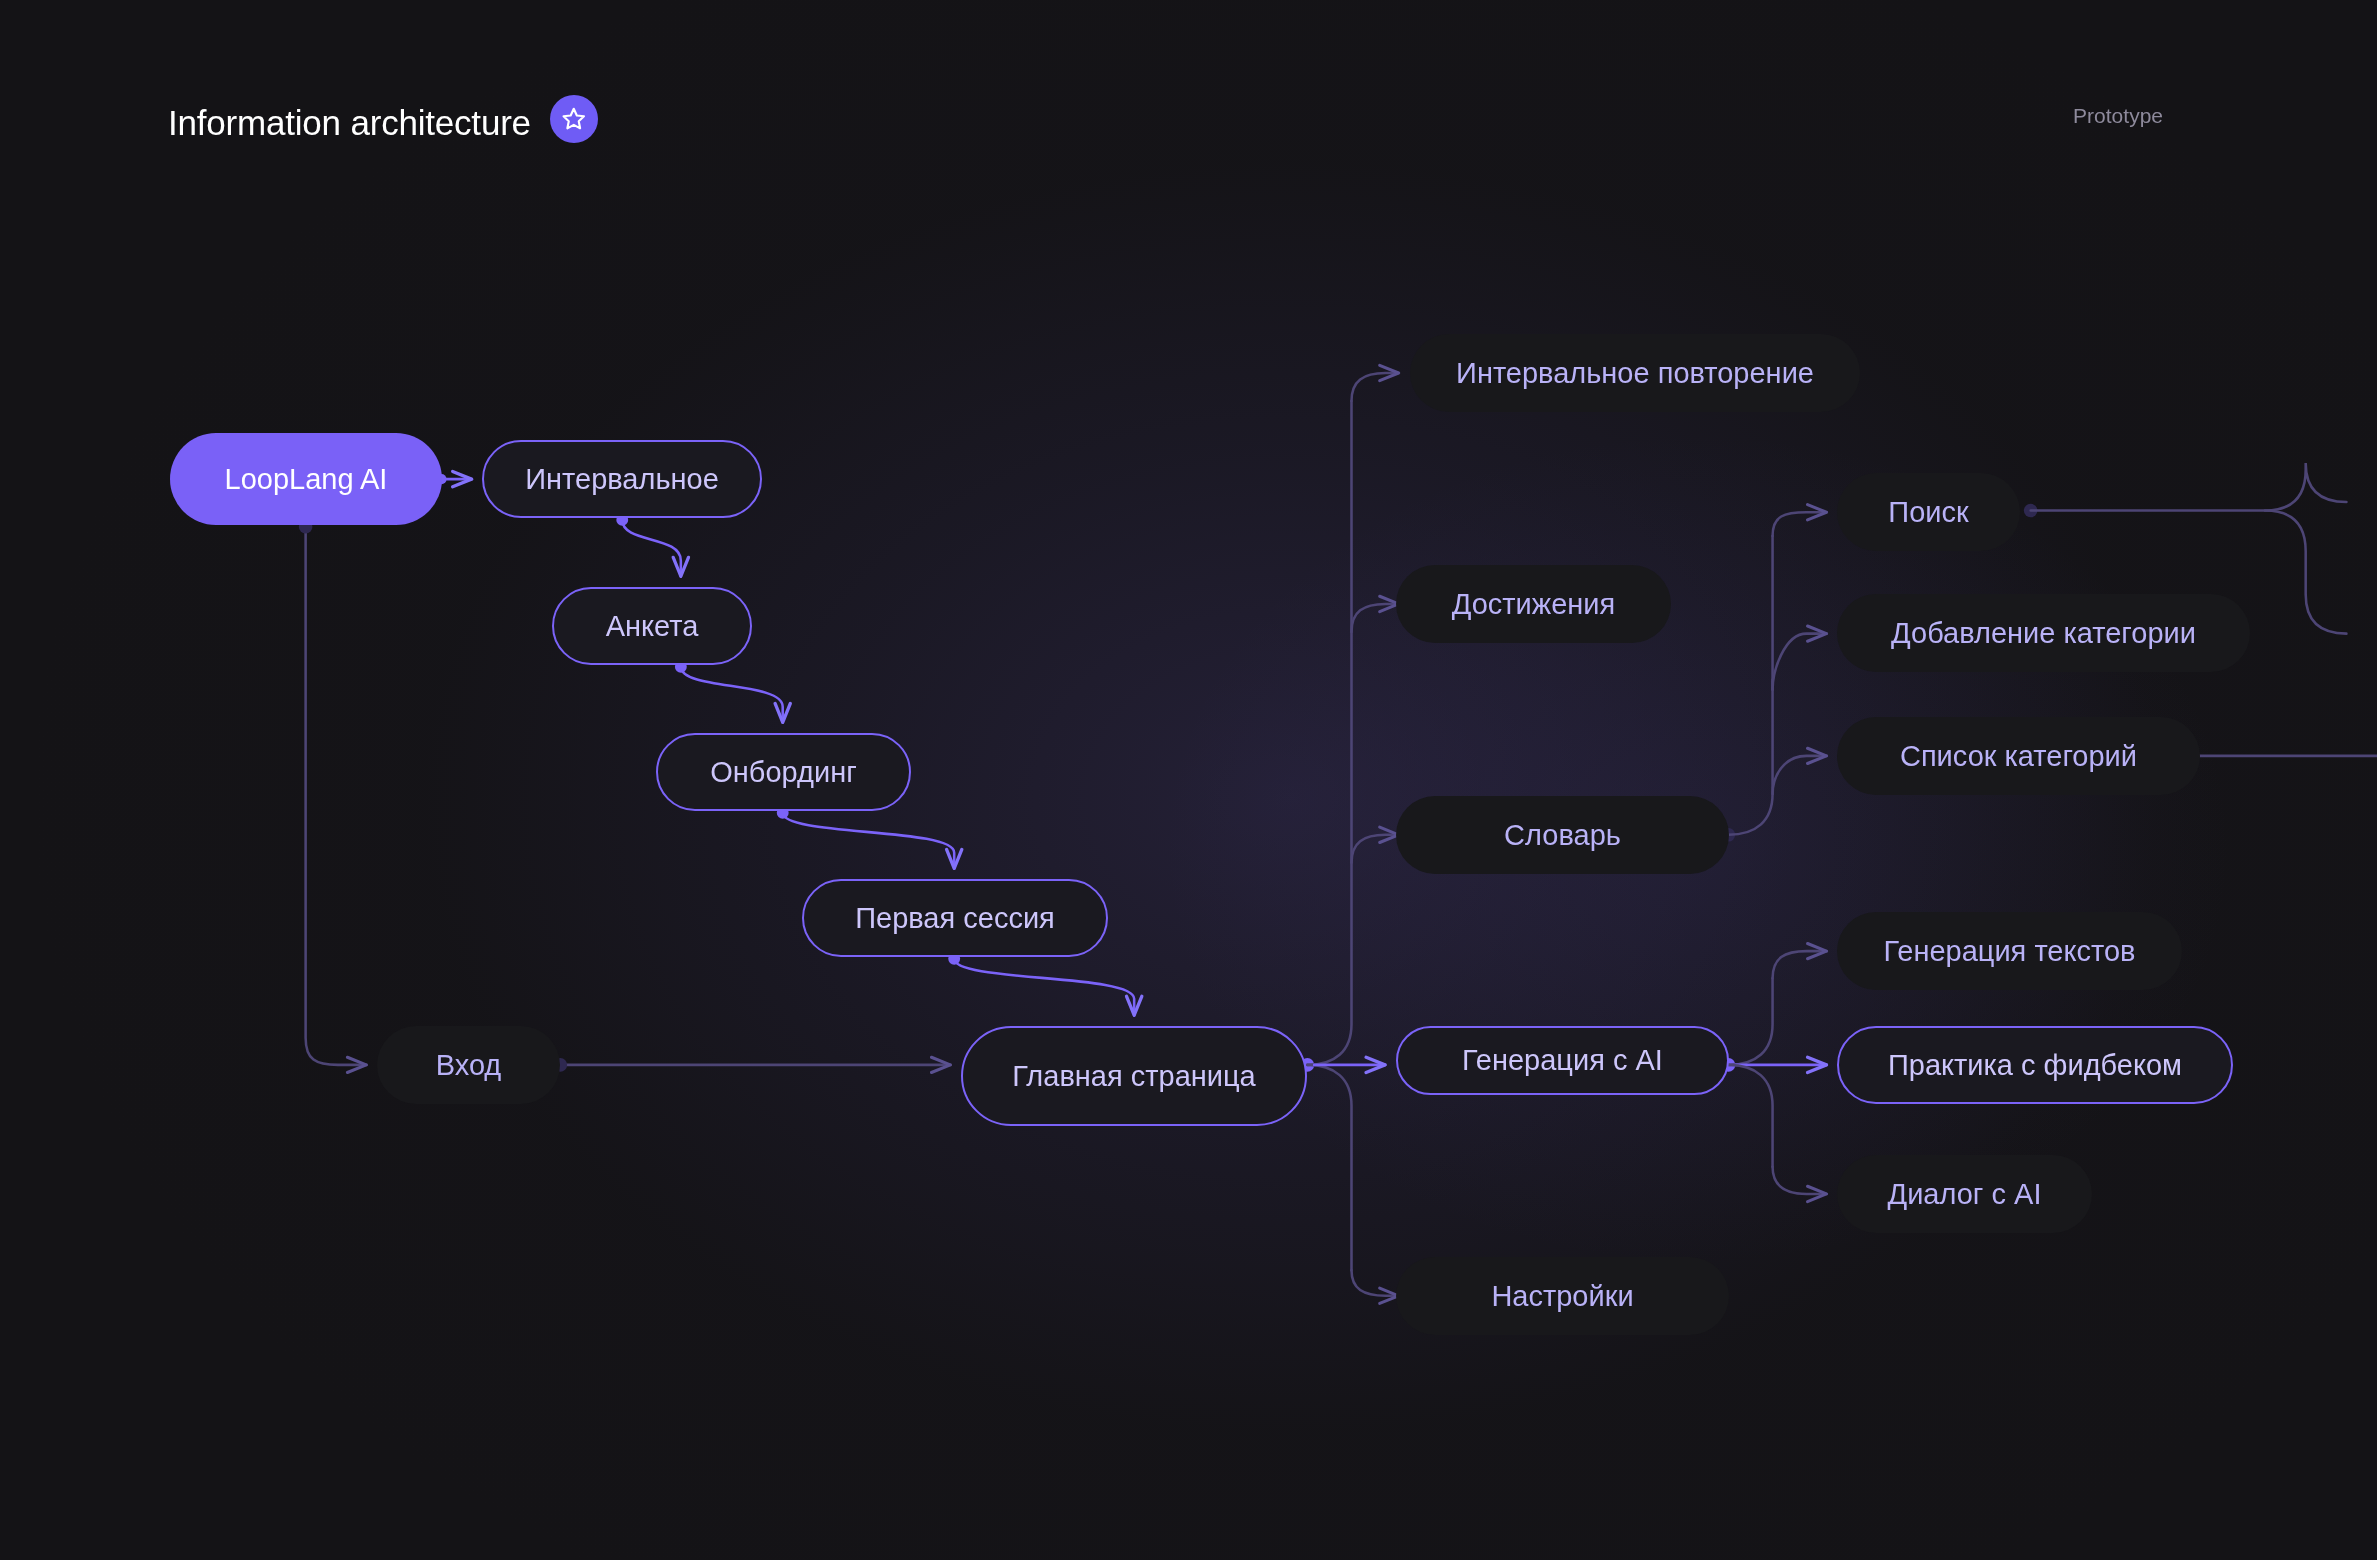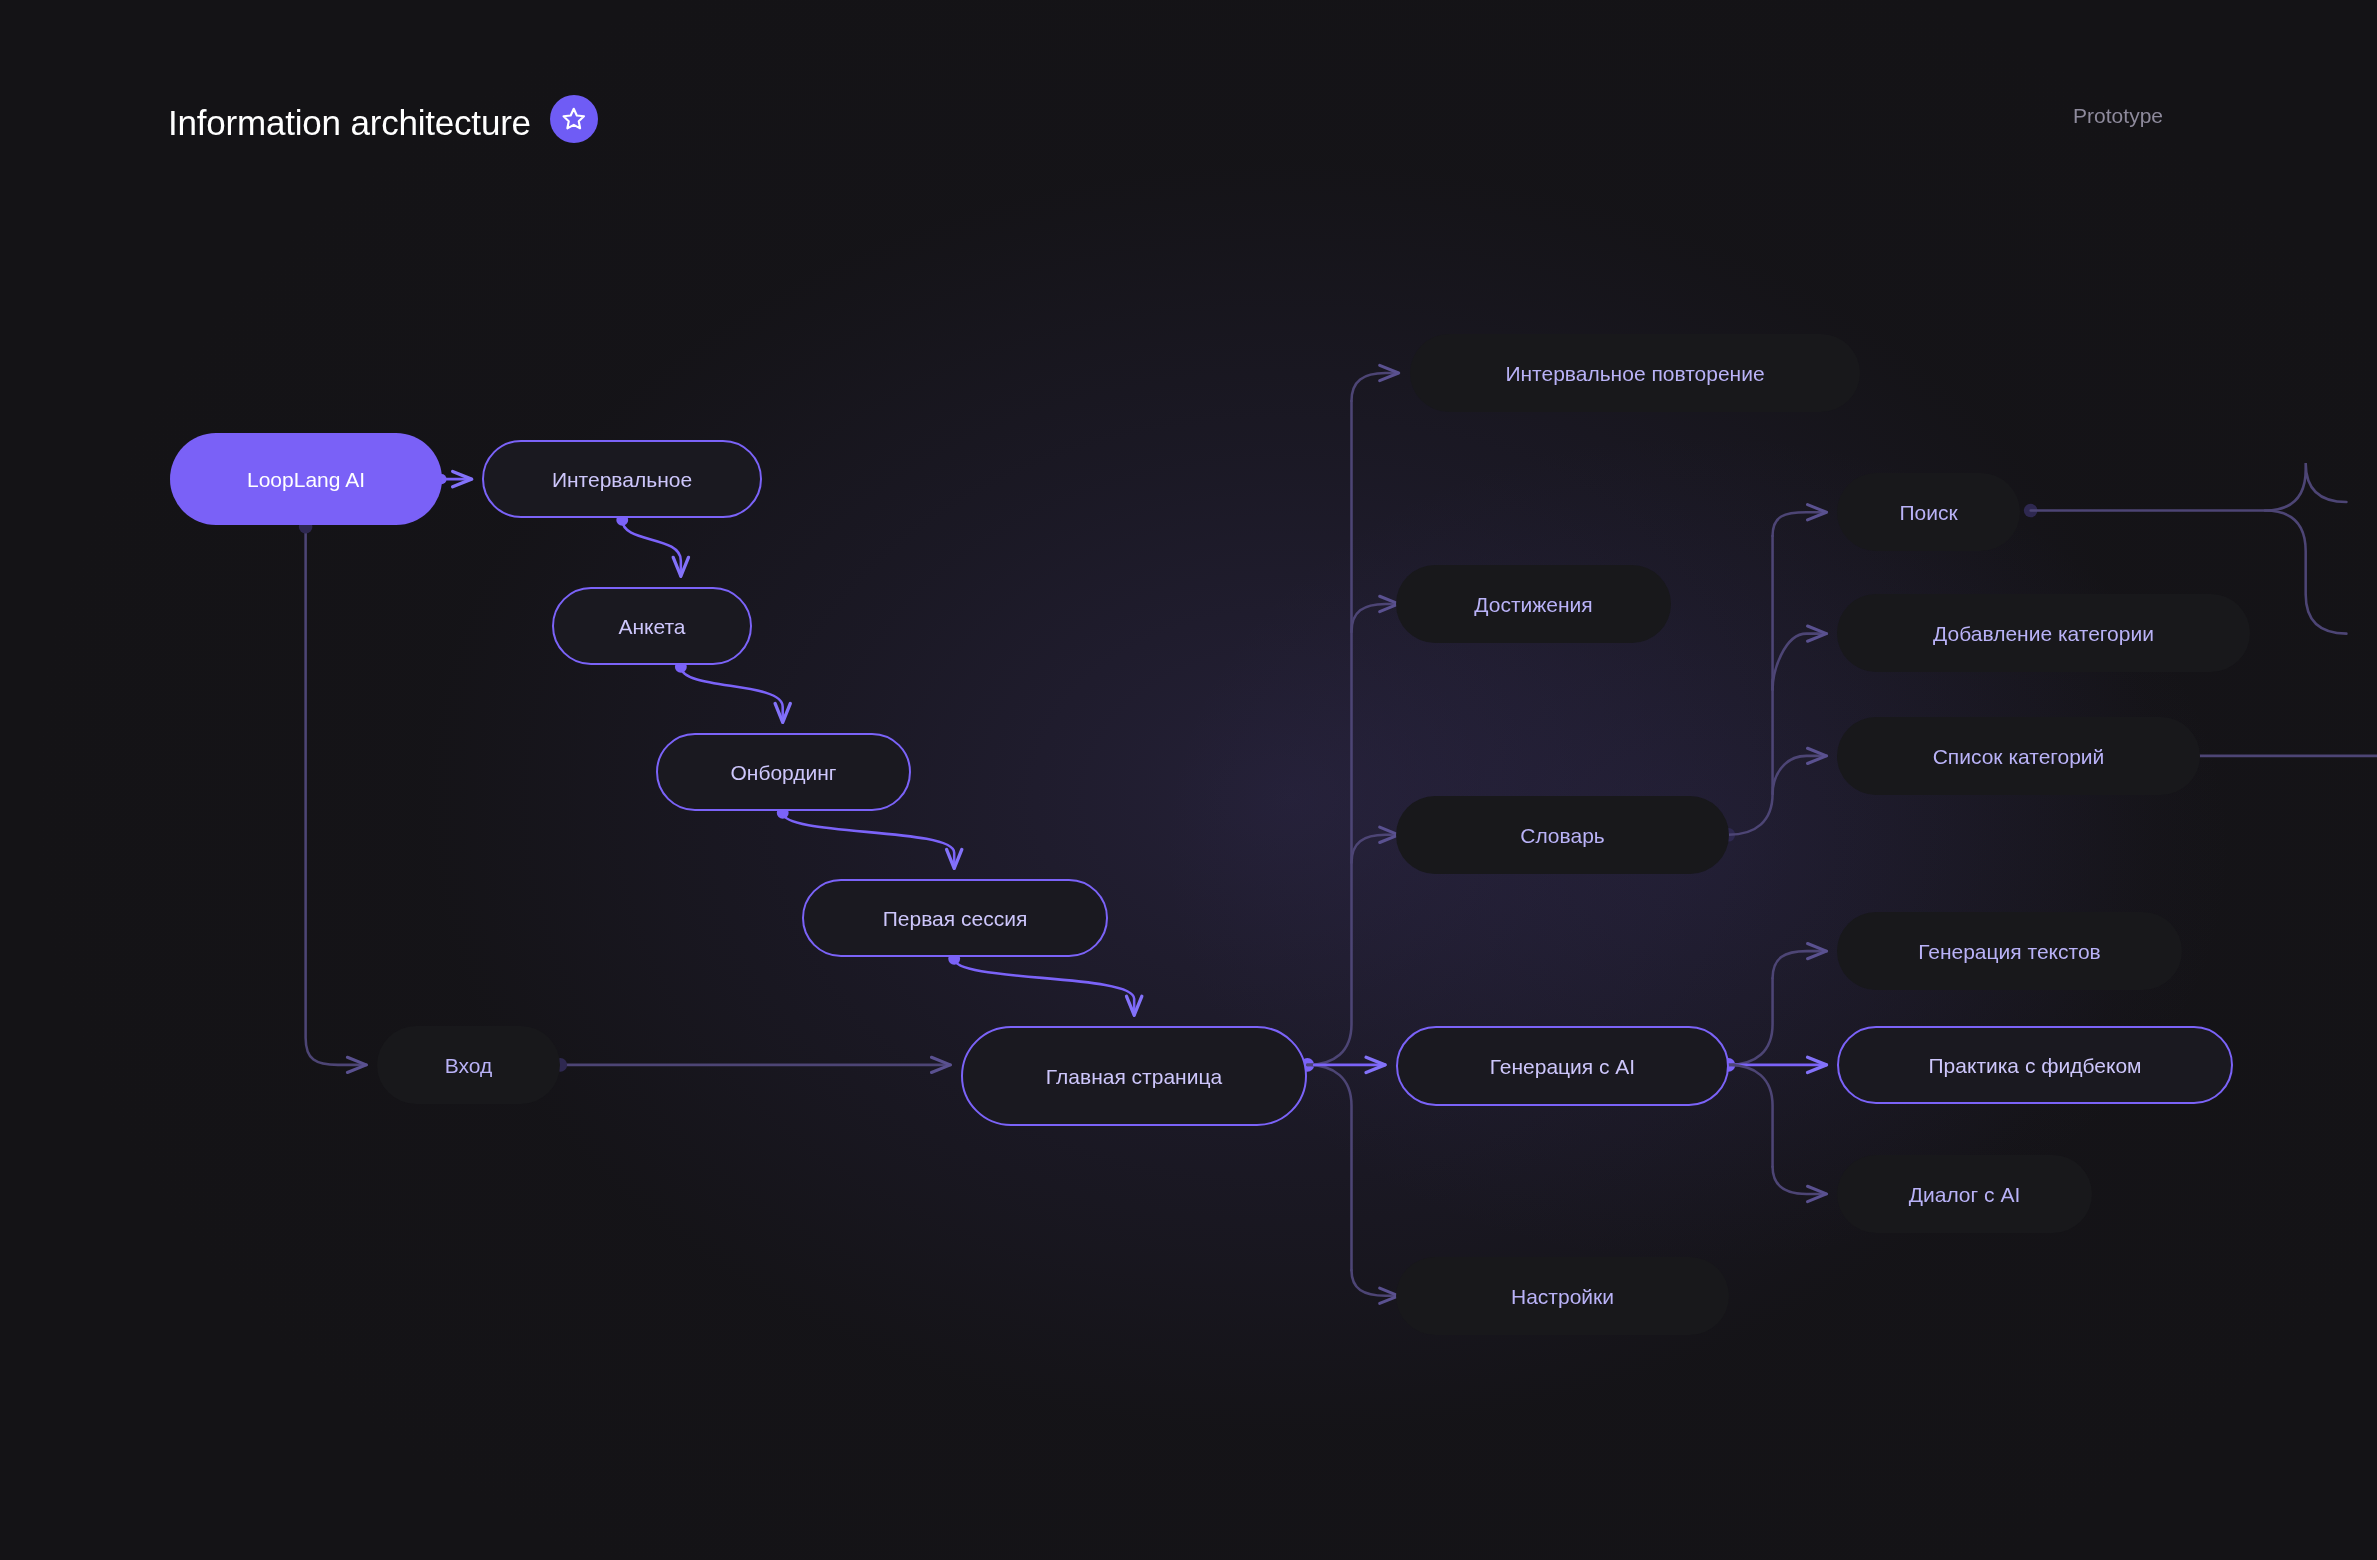--- a/index.html
+++ b/index.html
@@ -38,21 +38,21 @@
   }
   .proto {
     position: absolute; right: 214px; top: 104px;
     font-size: 21px; color: #8e8a9c; white-space: nowrap;
   }
   .node {
     position: absolute;
     display: flex; align-items: center; justify-content: center;
     border-radius: 848px;
     white-space: nowrap;
-    font-size: 21px;
+    font-size: 29px;
     line-height: 1;
   }
   .node.dim {
     background: #18181b;
     color: #b9b2f7;
     border: 0;
   }
   .node.outline {
     background: #1a1920;
     border: 2.5px solid #7b63f8;
@@ -181,21 +181,21 @@
       </div>
       <div class="node dim" style="left: 1410px; top: 334px; width: 450px; height: 78px;">
         <span>Интервальное повторение</span>
       </div>
       <div class="node dim" style="left: 1396px; top: 565px; width: 275px; height: 78px;">
         <span>Достижения</span>
       </div>
       <div class="node dim" style="left: 1396px; top: 796px; width: 333px; height: 78px;">
         <span>Словарь</span>
       </div>
-      <div class="node outline" style="left: 1396px; top: 1026px; width: 333px; height: 80px; text-align: right;">
+      <div class="node outline" style="left: 1396px; top: 1026px; width: 333px; height: 69px; text-align: right;">
         <span>Генерация с AI</span>
       </div>
       <div class="node dim" style="left: 1396px; top: 1257px; width: 333px; height: 78px;">
         <span>Настройки</span>
       </div>
       <div class="node dim" style="left: 1837px; top: 473px; width: 183px; height: 78px;">
         <span>Поиск</span>
       </div>
       <div class="node dim" style="left: 1837px; top: 594px; width: 413px; height: 78px;">
         <span>Добавление категории</span>

